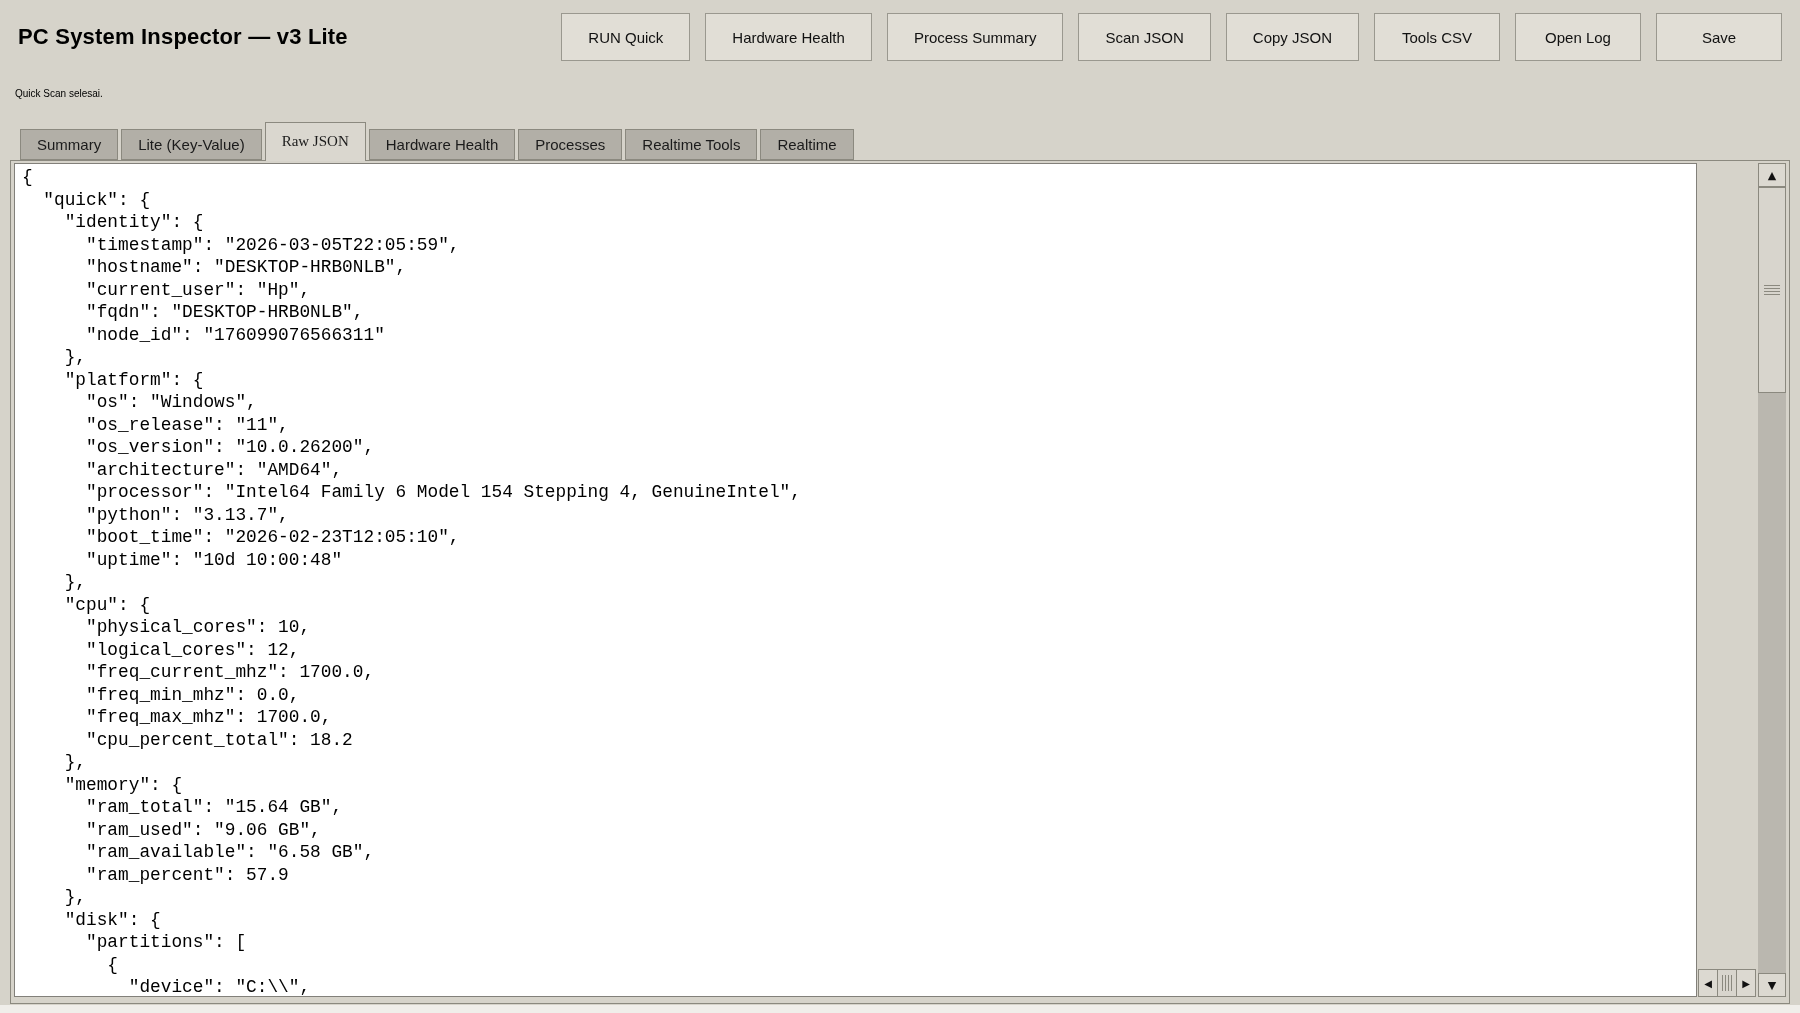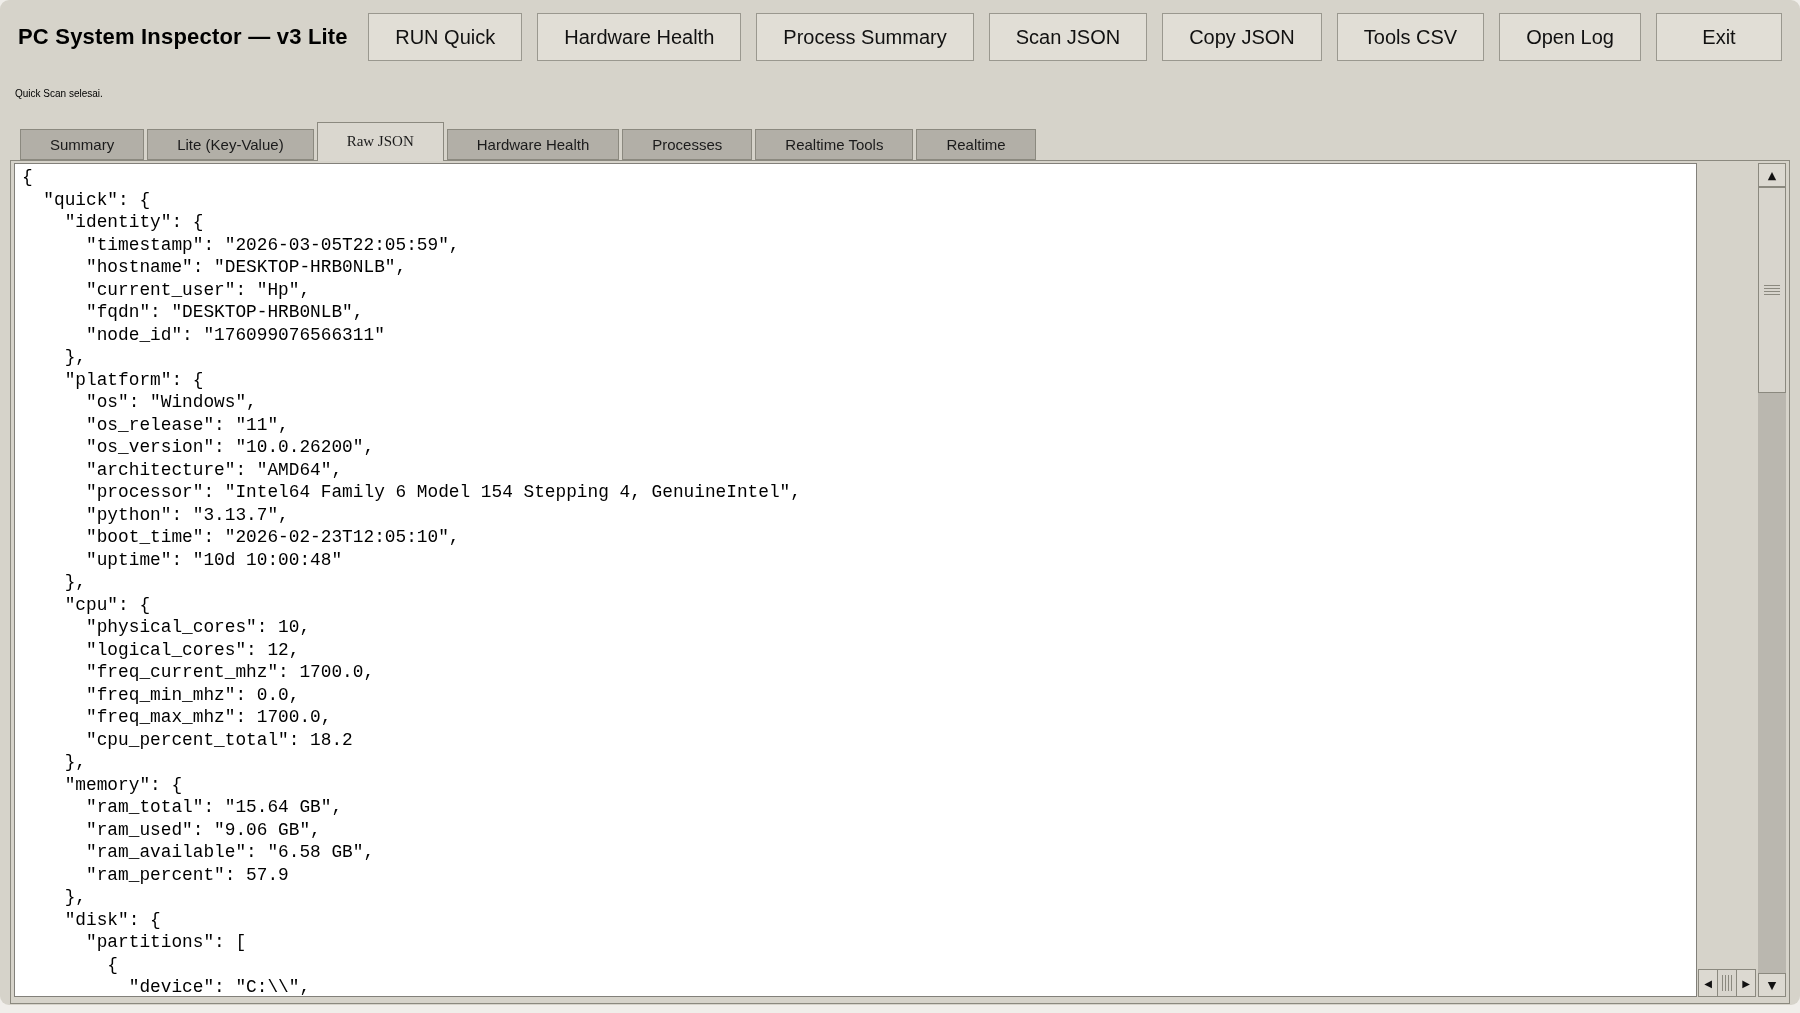--- a/index.html
+++ b/index.html
@@ -6,55 +6,54 @@
   body{
     width:1800px;height:1013px;
     background:#f0eeea;
     font-family:"Liberation Sans", sans-serif;
     position:relative;
     overflow:hidden;
   }
   .window{
     position:absolute;left:0;top:0;width:1800px;height:1005px;
     background:#d6d3ca;
-    border-radius:9px;
   }
   
   .title{
     position:absolute;left:18px;top:24px;
     font-size:22px;font-weight:bold;color:#000;
     letter-spacing:0.2px;
   }
   .toolbar{
     position:absolute;top:13px;right:18px;
     display:flex;gap:15px;
   }
   .tbtn{
     height:48px;min-width:126px;padding:0 26px;
     background:#e1ded6;border:1px solid #9a988f;
     font-family:"Liberation Sans", sans-serif;
-    font-size:20px;color:#111;
+    font-size:15px;color:#111;
     display:flex;align-items:center;justify-content:center;
     box-sizing:border-box;cursor:default;white-space:nowrap;
   }
   .status{
     position:absolute;left:15px;top:88px;
     font-size:10px;color:#000;
   }
   
   .notebook{
     position:absolute;left:10px;top:120px;width:1780px;height:885px;
   }
   .tabbar{
     height:40px;display:flex;align-items:flex-end;padding-left:10px;
     position:relative;z-index:2;
   }
   .tab{
     height:31px;box-sizing:border-box;
-    padding:0 29px;margin-right:3px;
+    padding:0 16px;margin-right:3px;
     background:#b2afa7;border:1px solid #8b897f;
     font-size:15px;color:#1b1b1b;
     display:flex;align-items:center;white-space:nowrap;cursor:default;
   }
   .tab.active{
     height:39px;margin-bottom:-1px;padding-bottom:1px;
     background:#dad7cf;border-bottom:none;
     position:relative;z-index:3;font-family:Liberation Serif, serif;
   }
   .panel{
@@ -129,21 +128,21 @@
   <div class="title">PC System Inspector — v3 Lite</div>
 
   <div class="toolbar">
     <button class="tbtn">RUN Quick</button>
     <button class="tbtn">Hardware Health</button>
     <button class="tbtn">Process Summary</button>
     <button class="tbtn">Scan JSON</button>
     <button class="tbtn">Copy JSON</button>
     <button class="tbtn">Tools CSV</button>
     <button class="tbtn">Open Log</button>
-    <button class="tbtn">Exit</button>
+    <button class="tbtn">Save</button>
   </div>
 
   <div class="status">Quick Scan selesai.</div>
 
   <div class="notebook">
     <div class="tabbar">
       <div class="tab">Summary</div>
       <div class="tab">Lite (Key-Value)</div>
       <div class="tab active">Raw JSON</div>
       <div class="tab">Hardware Health</div>

